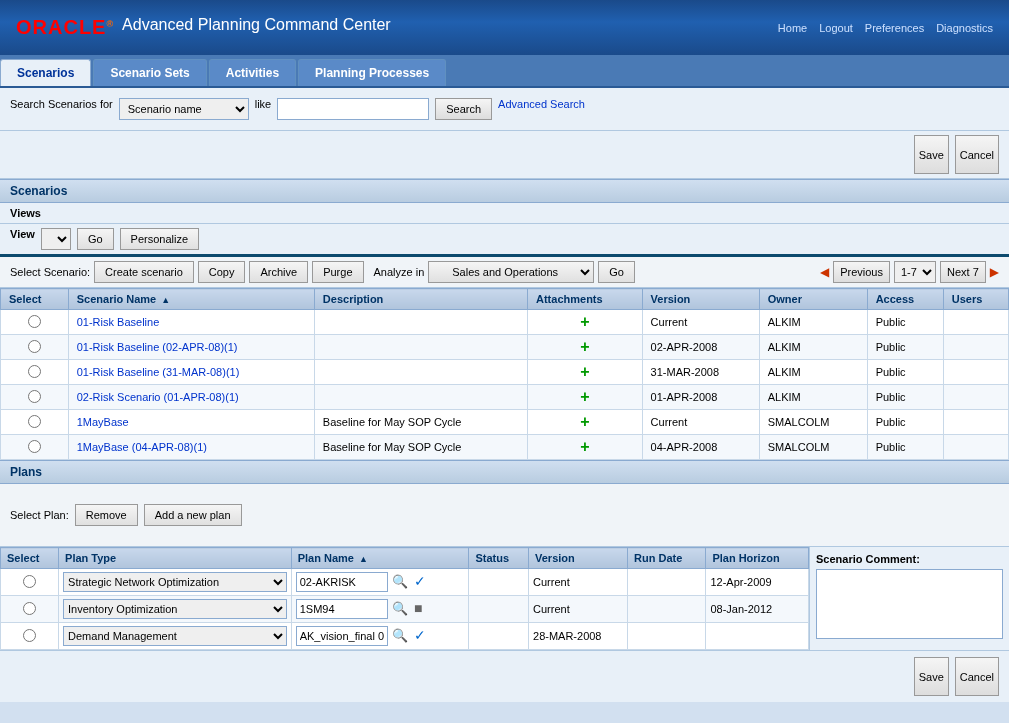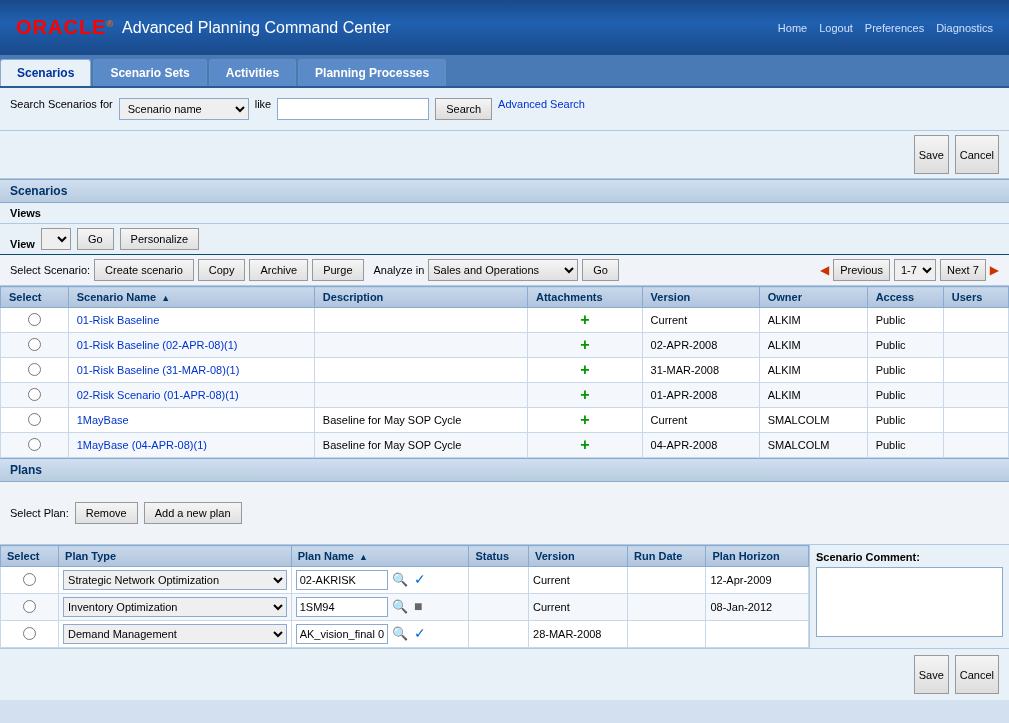--- a/index.html
+++ b/index.html
@@ -134,21 +134,21 @@
       padding: 2px 10px;
       font-size: 11px;
       cursor: pointer;
       height: 22px;
     }
     .analyze-label { font-size: 11px; margin-left: 6px; }
     .analyze-select { 
       background: linear-gradient(180deg, #f5f5f5, #e0e0e0);
       border: 1px solid #999;
       font-size: 11px;
-      padding: 2px 0;
+      padding: 2px 19px;
       height: 22px;
       min-width: 150px;
     }
     .nav-prev-next {
       display: flex;
       align-items: center;
       gap: 4px;
       margin-left: auto;
     }
     .nav-btn {
@@ -271,21 +271,21 @@
       gap: 6px;
       border-top: 1px solid #b0c8e0;
     }
 
     .sort-arrow { color: #003366; font-size: 9px; margin-left: 2px; }
   </style>
 </head>
 <body>
 
 <div class="header">
-  <div style="display:flex; align-items:center; gap:4px;">
+  <div style="display:flex; gap:4px;">
     <div class="header-logo">
       <span>ORACLE</span><sup style="font-size:9px; color:#ff6600;">®</sup>
     </div>
     <div class="header-subtitle">Advanced Planning Command Center</div>
   </div>
   <div class="header-nav">
     <a href="#">Home</a>
     <a href="#">Logout</a>
     <a href="#">Preferences</a>
     <a href="#">Diagnostics</a>
@@ -315,21 +315,21 @@
   <button class="btn-action">Cancel</button>
 </div>
 
 <div class="section-header">
   <span>Scenarios</span>
 </div>
 
 <div class="views-bar">
   <strong>Views</strong>
 </div>
-<div class="views-bar" style="background:#e8f0f8; padding:4px 10px; border-bottom:1px solid #0c4a6e; display:flex; align-items:flex-end; gap:6px;">
+<div class="views-bar" style="background:#e8f0f8; padding:4px 10px; border-bottom:3px solid #0c4a6e; display:flex; align-items:flex-start; gap:6px;">
   <label>View</label>
   <select style="height:22px; font-size:11px; border:1px solid #999; min-width:30px;">
     <option></option>
   </select>
   <button class="btn-toolbar">Go</button>
   <button class="btn-toolbar">Personalize</button>
 </div>
 
 <div class="scenario-toolbar">
   <label>Select Scenario:</label>

